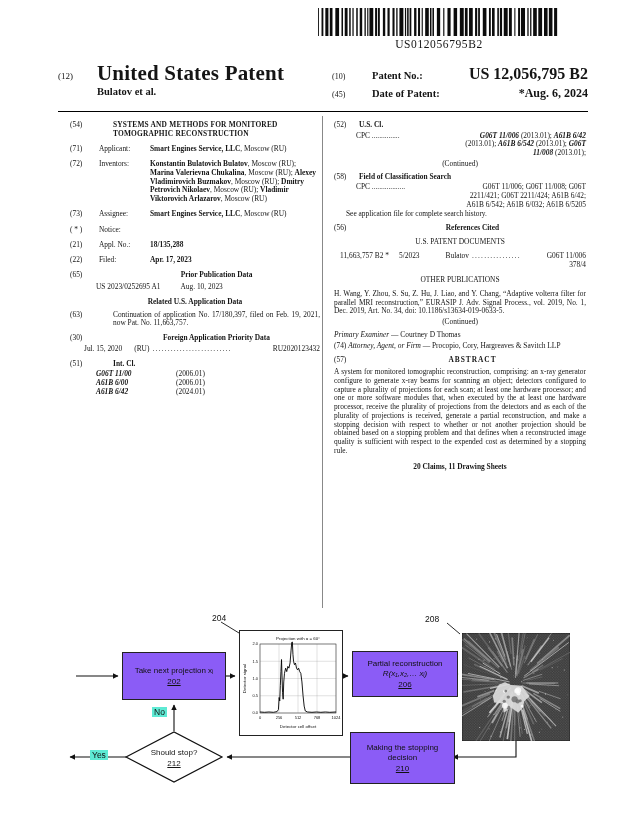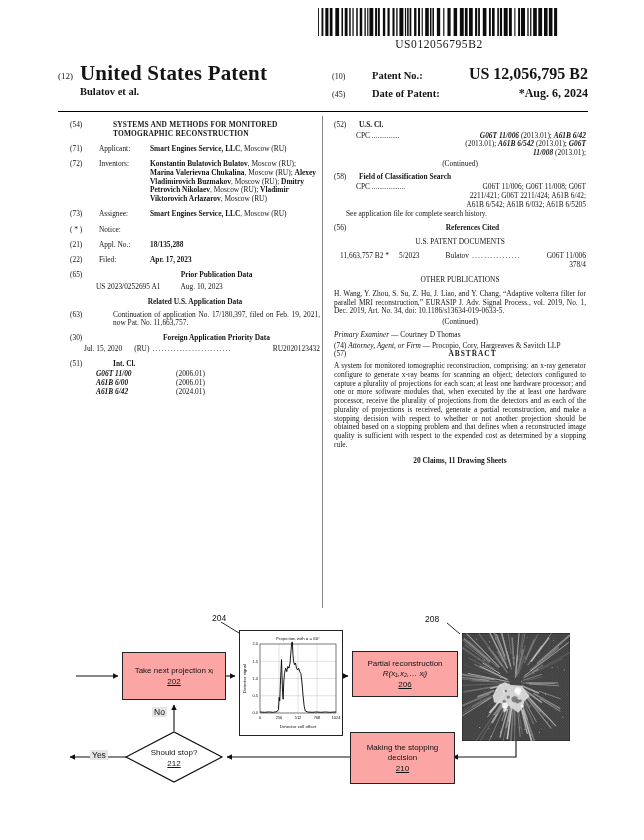--- a/index.html
+++ b/index.html
@@ -6,21 +6,21 @@
   .page{position:relative;width:644px;height:840px;background:#fff;
         font-family:"Liberation Serif","DejaVu Serif",serif;color:#151515;overflow:hidden;}
 
   
   .barcode-wrap{position:absolute;left:316px;top:8px;width:246px;text-align:center;}
   .barcode-svg{display:block;width:246px;height:30px;}
   .barcode-text{font-size:11.5px;letter-spacing:.6px;margin-top:0px;}
 
   
   .header{position:absolute;left:58px;top:62px;width:530px;display:flex;justify-content:space-between;}
-  .h-left{display:flex;gap:7px;}
+  .h-left{display:flex;gap:24px;}
   .h-kindnum{font-size:9px;padding-top:9px;}
   .h-title{font-size:21px;font-weight:bold;letter-spacing:.2px;line-height:1.05;}
   .h-auth{font-size:10.5px;font-weight:bold;margin-top:2px;}
   .h-right{width:256px;font-size:10px;padding-top:3px;}
   .h-row{display:flex;align-items:baseline;margin-bottom:3px;}
   .h-rnum{font-size:8px;width:40px;}
   .h-rlabel{font-weight:bold;font-size:10.5px;}
   .h-rvalue{font-weight:bold;margin-left:auto;}
   .h-patno{font-size:16px;}
   .h-date{font-size:12px;}
@@ -49,25 +49,25 @@
   .cpcline{display:flex;justify-content:space-between;white-space:nowrap;}
   .continued{text-align:center;margin:2px 0 4px 0;}
   .uspd-row{display:flex;align-items:baseline;margin-left:6px;white-space:nowrap;}
   .uspd-dots{flex:1;overflow:hidden;letter-spacing:1.2px;margin:0 3px;}
   .sec-gap{margin-bottom:5px;}
 
   
   .figure{position:absolute;left:0;top:610px;width:644px;height:230px;
           font-family:"Liberation Sans","DejaVu Sans",sans-serif;}
   .fig-overlay{position:absolute;left:0;top:0;width:644px;height:230px;}
-  .fbox{position:absolute;border:1.2px solid #222;background:#fca5a5;display:flex;flex-direction:column;
+  .fbox{position:absolute;border:1.2px solid #222;background:#8b5cf6;display:flex;flex-direction:column;
         align-items:center;justify-content:center;font-size:8px;line-height:1.25;text-align:center;color:#111;}
   .fnum{text-decoration:underline;margin-top:1px;}
   .ref-label{position:absolute;font-size:8.5px;color:#111;}
-  .flow-label{position:absolute;font-size:8.5px;background:#e5e5e5;padding:0 2px;color:#111;}
+  .flow-label{position:absolute;font-size:8.5px;background:#5eead4;padding:0 2px;color:#111;}
   .diamond-text{position:absolute;left:130px;top:138px;width:88px;text-align:center;font-size:8px;line-height:1.2;}
   .chartbox{position:absolute;left:239px;top:20px;width:102px;height:104px;border:1.1px solid #222;background:#fff;}
   .img208{position:absolute;left:462px;top:23px;width:108px;height:108px;}
 </style>
 </head>
 <body>
 
 <div class="page">
 
   <div class="barcode-wrap">
@@ -269,21 +269,21 @@
       <span style="margin-left:26px">Bulatov</span>
       <span class="uspd-dots">................</span>
       <span>G06T 11/006</span>
     </div>
     <div class="rt" style="margin-bottom:7px">378/4</div>
     <div class="ctr sec-gap">OTHER PUBLICATIONS</div>
     <div class="just">H. Wang, Y. Zhou, S. Su, Z. Hu, J. Liao, and Y. Chang, “Adaptive volterra filter for parallel MRI reconstruction,” EURASIP J. Adv. Signal Process., vol. 2019, No. 1, Dec. 2019, Art. No. 34, doi: 10.1186/s13634-019-0633-5.</div>
     <div class="continued">(Continued)</div>
     <div style="margin-top:0"><span class="i">Primary Examiner</span><span> — Courtney D Thomas</span></div>
     <div style="margin-top:2px"><span>(74) </span><span class="i">Attorney, Agent, or Firm</span><span> — Procopio, Cory, Hargreaves &amp; Savitch LLP</span></div>
-    <div class="fldr" style="margin-top:0;margin-bottom:3px">
+    <div class="fldr" style="margin-top:6px;margin-bottom:3px">
       <span>(57)</span>
       <span class="b ctr" style="letter-spacing:1px">ABSTRACT</span>
     </div>
     <div class="just">A system for monitored tomographic reconstruction, comprising: an x-ray generator configure to generate x-ray beams for scanning an object; detectors configured to capture a plurality of projections for each scan; at least one hardware processor; and one or more software modules that, when executed by the at least one hardware processor, receive the plurality of projections from the detectors and as each of the plurality of projections is received, generate a partial reconstruction, and make a stopping decision with respect to whether or not another projection should be obtained based on a stopping problem and that defines when a reconstructed image quality is sufficient with respect to the expended cost as determined by a stopping rule.</div>
     <div class="b ctr" style="margin-top:7px">20 Claims, 11 Drawing Sheets</div>
   </div>
 
   <div class="figure">
     <svg class="fig-overlay" viewBox="0 0 644 230">
       <defs>

